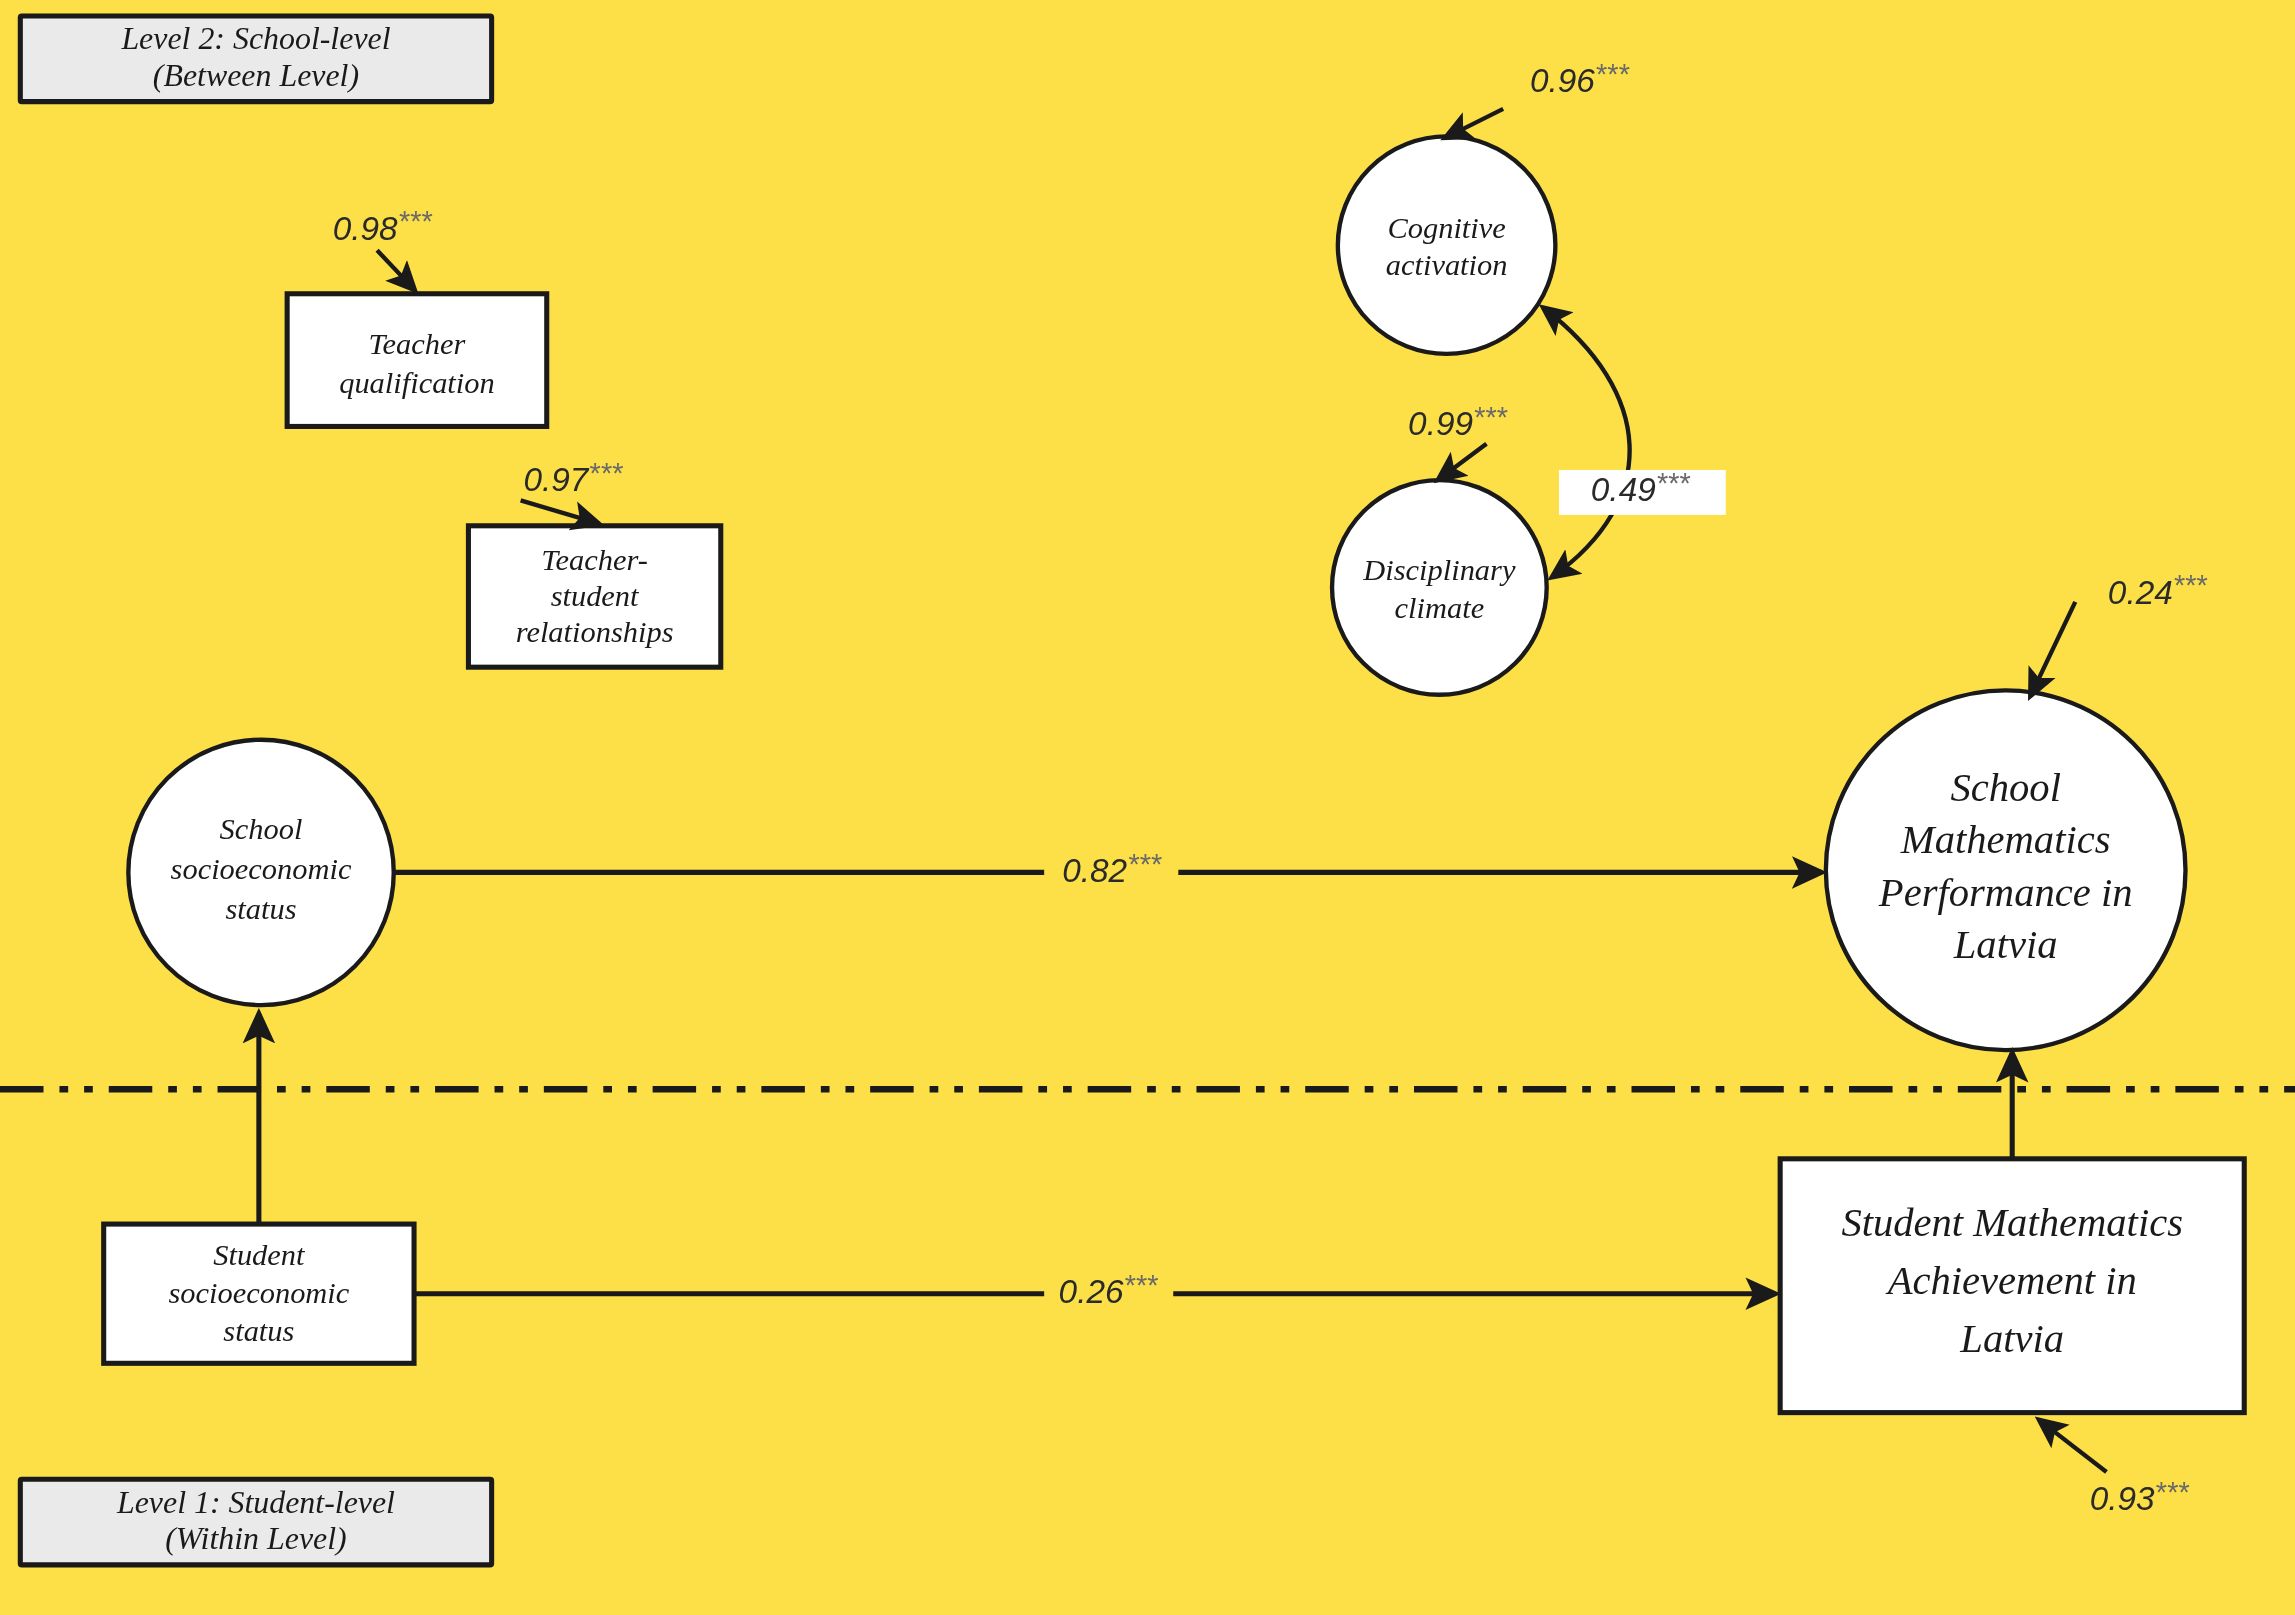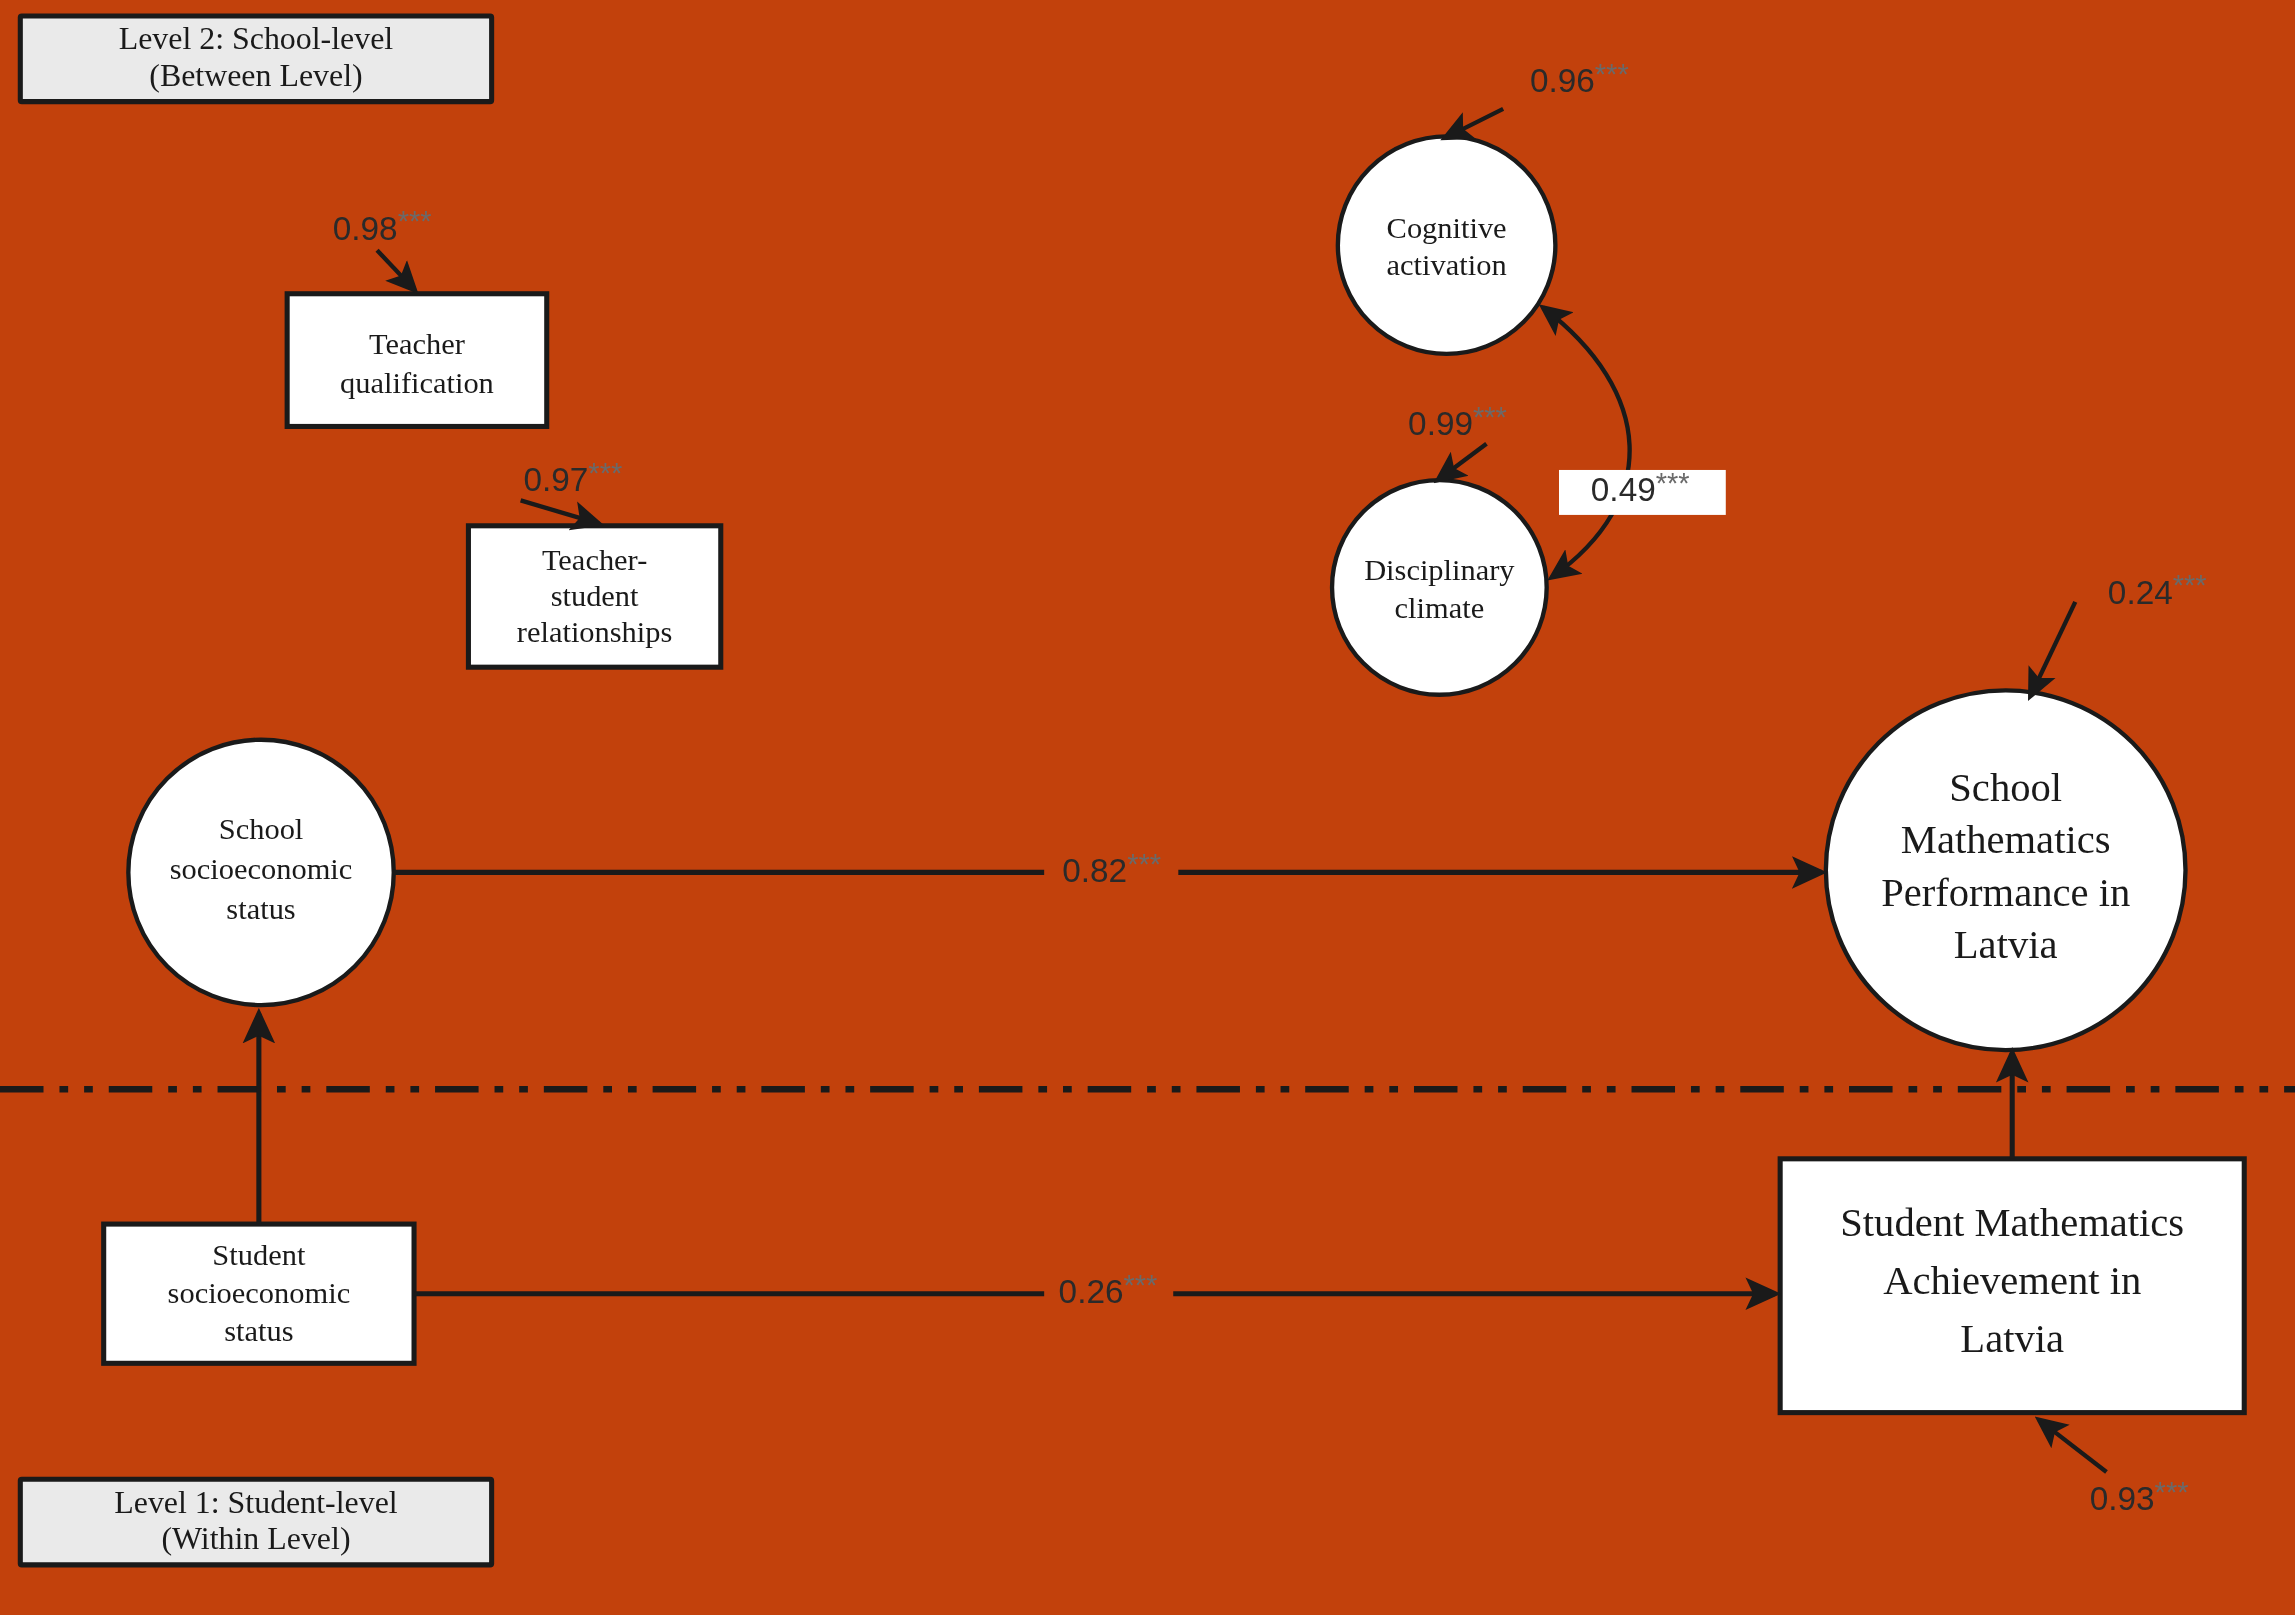--- a/index.html
+++ b/index.html
@@ -5,23 +5,24 @@
 <style>
   html, body {
     margin: 0;
     padding: 0;
     background: #ffffff;
   }
   #stage {
     position: relative;
     width: 2295px;
     height: 1615px;
-    background: #c2410c;
+    background: #fde047;
     overflow: hidden;
     font-family: "Liberation Serif", "DejaVu Serif", serif;
+    font-style: italic;
   }
   svg#diagram {
     position: absolute;
     top: 0; left: 0;
     width: 2295px;
     height: 1615px;
     display: block;
   }
   .node-box {
     fill: #ffffff;

